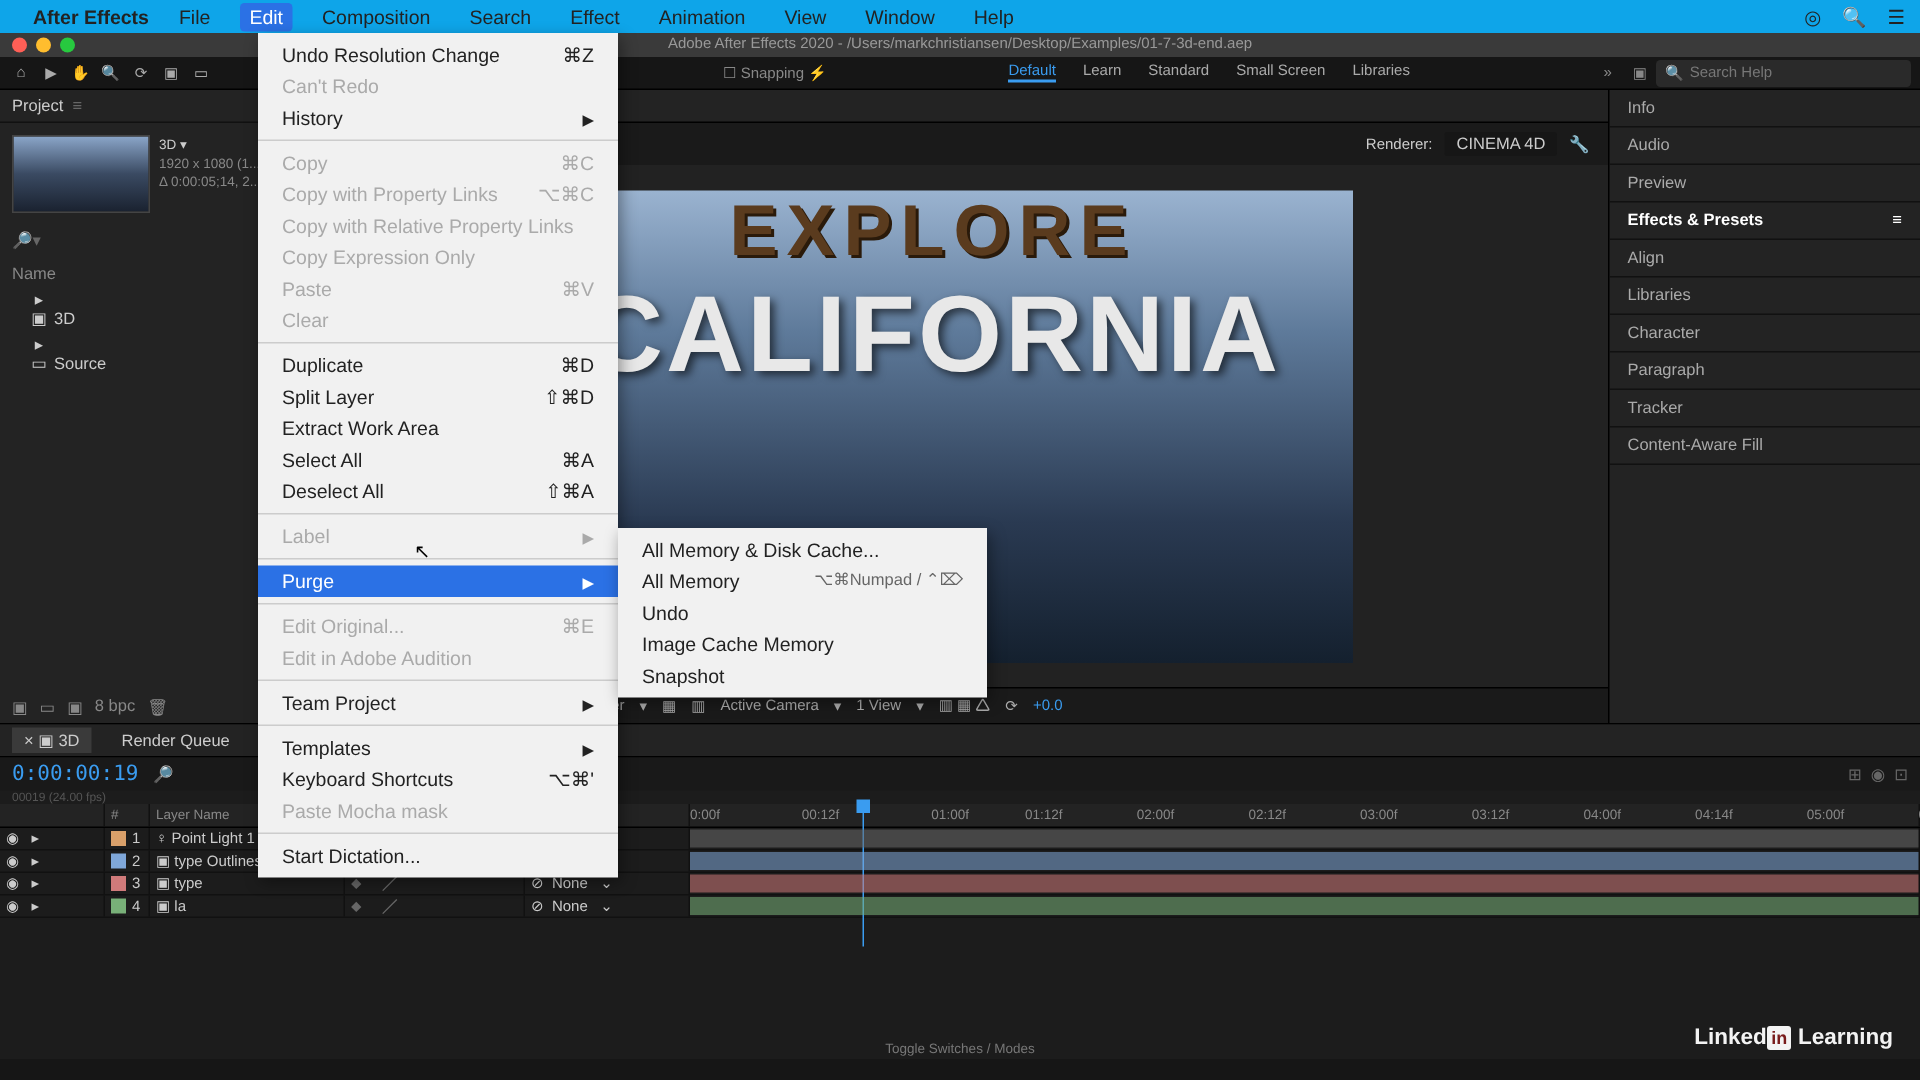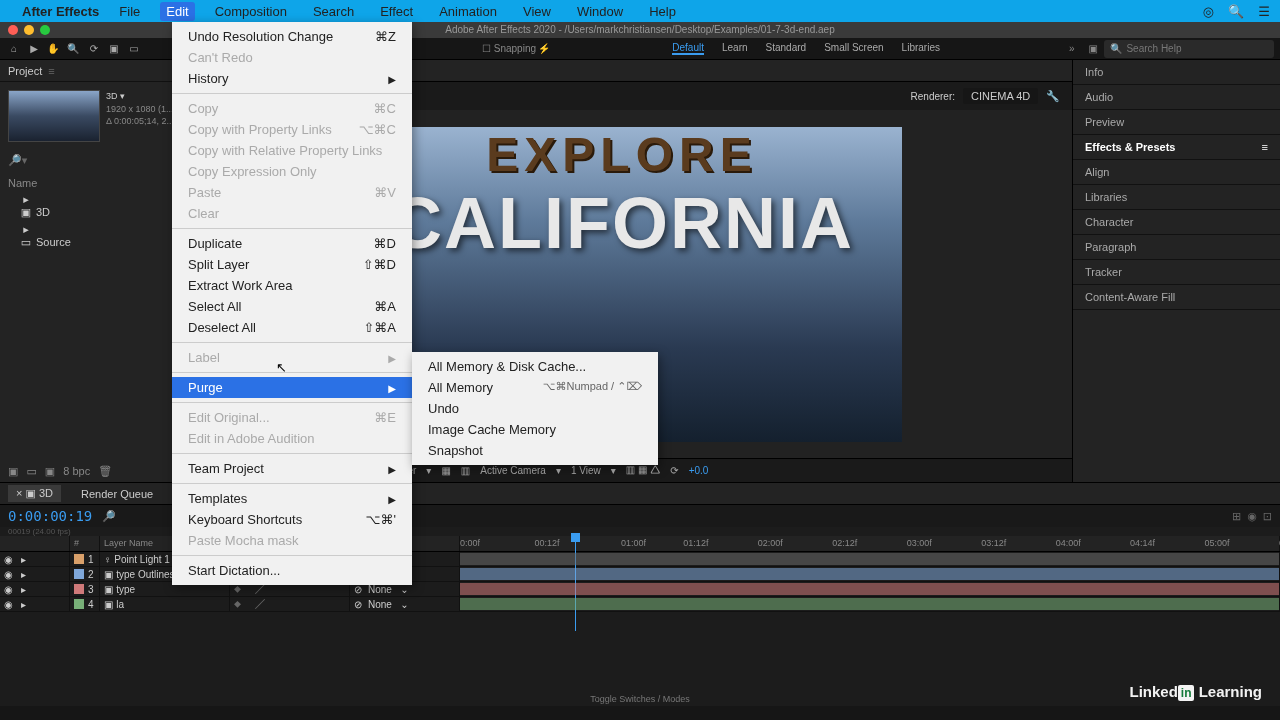--- a/index.html
+++ b/index.html
@@ -60,21 +60,21 @@
 
 .dropdown{position:absolute;top:22px;left:172px;width:240px;background:#f1f1f1;color:#222;font-size:13px;z-index:200;box-shadow:2px 3px 10px rgba(0,0,0,.4);padding:4px 0}
 .dropdown .mi{display:flex;justify-content:space-between;padding:3px 16px;align-items:center}
 .dropdown .mi.disabled{color:#aaa}
 .dropdown .mi.hl{background:#2b71e5;color:#fff}
 .dropdown .sep{height:1px;background:#ccc;margin:4px 0}
 .dropdown .arrow{font-size:10px}
 .submenu{position:absolute;top:352px;left:412px;width:246px;background:#f1f1f1;color:#222;font-size:13px;z-index:201;box-shadow:2px 3px 10px rgba(0,0,0,.4);padding:4px 0}
 .submenu .mi{display:flex;justify-content:space-between;padding:3px 16px}
 .watermark{position:absolute;bottom:20px;right:18px;color:#fff;font-size:15px;font-weight:600;z-index:50;opacity:.95}
-.watermark .box{background:#fff;color:#15803d;padding:1px 3px;font-size:12px;border-radius:2px;font-weight:700}
+.watermark .box{background:#fff;color:#7f1d1d;padding:1px 3px;font-size:12px;border-radius:2px;font-weight:700}
 .cursor{position:absolute;top:360px;left:276px;z-index:300;font-size:13px;color:#000}
 </style>
 </head>
 <body>
 
 <div class="macbar">
   <span class="apple"></span>
   <span class="app">After Effects</span>
   <span id="menubar-items"><span class="menu-item">File</span><span class="menu-item open">Edit</span><span class="menu-item">Composition</span><span class="menu-item">Search</span><span class="menu-item">Effect</span><span class="menu-item">Animation</span><span class="menu-item">View</span><span class="menu-item">Window</span><span class="menu-item">Help</span></span>
   <div class="right">

